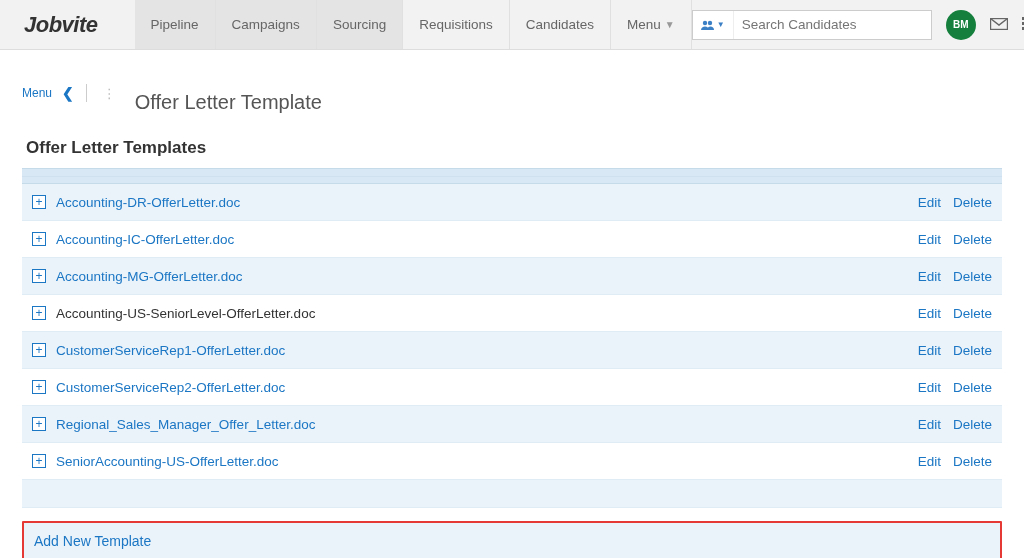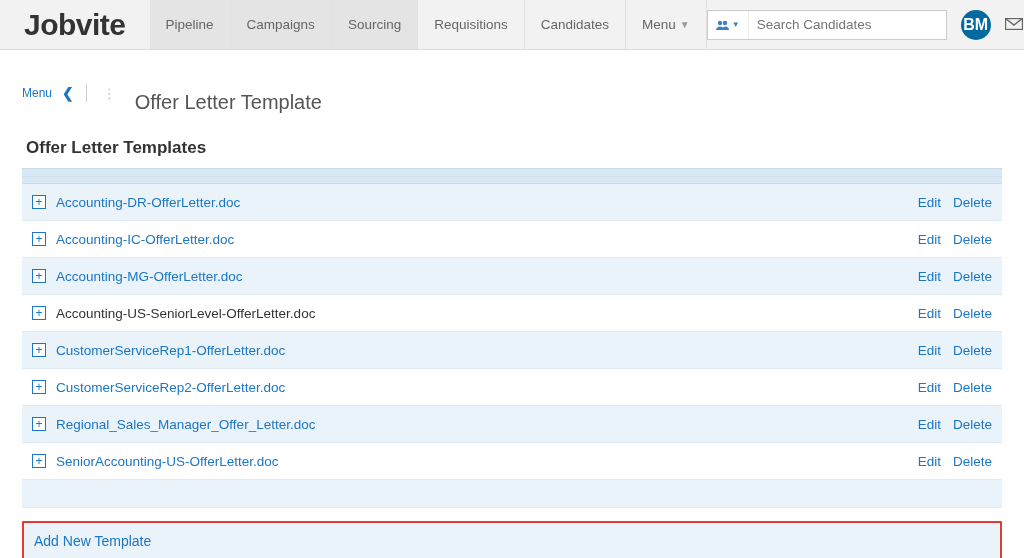--- a/index.html
+++ b/index.html
@@ -1,29 +1,29 @@
 <!DOCTYPE html>
 <html><head>
 <meta charset="utf-8">
 <style>
   * { box-sizing: border-box; margin: 0; padding: 0; }
   html, body { width: 1024px; height: 558px; font-family: -apple-system, "Segoe UI", "Helvetica Neue", Arial, sans-serif; font-size: 14px; color: #333; background: #fff; }
   
   
   .topbar { display: flex; align-items: center; height: 50px; background: #f2f2f2; border-bottom: 1px solid #ddd; gap: 0; }
-  .logo { font-weight: 700; font-size: 30px; color: #333; padding: 0 24px; letter-spacing: -0.5px; }
-  .nav-tabs { display: flex; height: 100%; }
+  .logo { font-weight: 700; font-size: 22px; color: #333; padding: 0 24px; letter-spacing: -0.5px; font-style: italic; }
+  .nav-tabs { display: flex; height: 100%; margin-left: 13px; }
   .nav-tab { display: flex; align-items: center; padding: 0 16px; color: #666; font-size: 13.5px; cursor: pointer; border-right: 1px solid #e0e0e0; }
   .nav-tab.shaded { background: #e4e4e4; }
   .nav-tab .caret { margin-left: 4px; font-size: 10px; color: #999; }
   .topbar-right { margin-left: auto; display: flex; align-items: center; gap: 14px; padding-right: 20px; }
   .search-wrap { display: flex; align-items: center; background: #fff; border: 1px solid #ccc; height: 30px; width: 240px; }
   .search-scope { padding: 0 8px; color: #3b7fc4; font-size: 13px; display: flex; align-items: center; gap: 2px; border-right: 1px solid #eee; height: 100%; }
   .search-input { flex: 1; border: none; outline: none; padding: 0 8px; font-size: 13.5px; color: #666; height: 100%; }
-  .avatar { width: 30px; height: 30px; border-radius: 50%; background: #0369a1; color: #fff; display: flex; align-items: center; justify-content: center; font-size: 16px; font-weight: 600; }
+  .avatar { width: 30px; height: 30px; border-radius: 50%; background: #15803d; color: #fff; display: flex; align-items: center; justify-content: center; font-size: 10px; font-weight: 600; }
   .top-icon { color: #666; font-size: 16px; cursor: pointer; }
   .top-icon.list { font-size: 18px; position: relative; }
   
   
   .page-header { display: flex; align-items: center; padding: 22px 22px 18px 22px; gap: 10px; }
   .menu-link { color: #1b76c4; font-size: 12px; cursor: pointer; display: flex; align-items: center; gap: 6px; }
   .chevron-left { color: #1b76c4; font-weight: bold; font-size: 14px; }
   .vdots { color: #bbb; letter-spacing: -1px; font-size: 13px; margin: 0 4px; }
   .divider-v { width: 1px; height: 18px; background: #ccc; margin: 0 2px; }
   .page-title { font-size: 20px; color: #555; font-weight: 400; margin-left: 6px; margin-top: 19px; }

